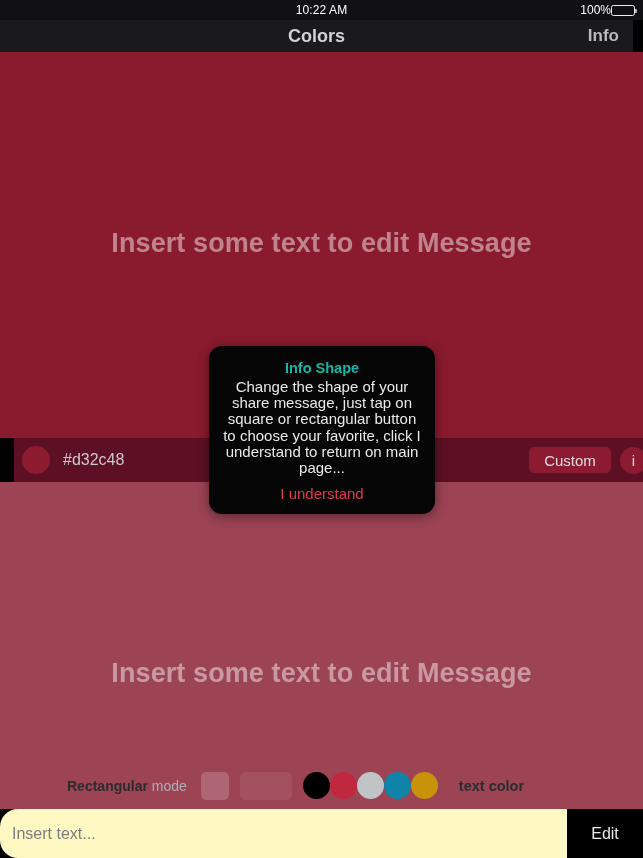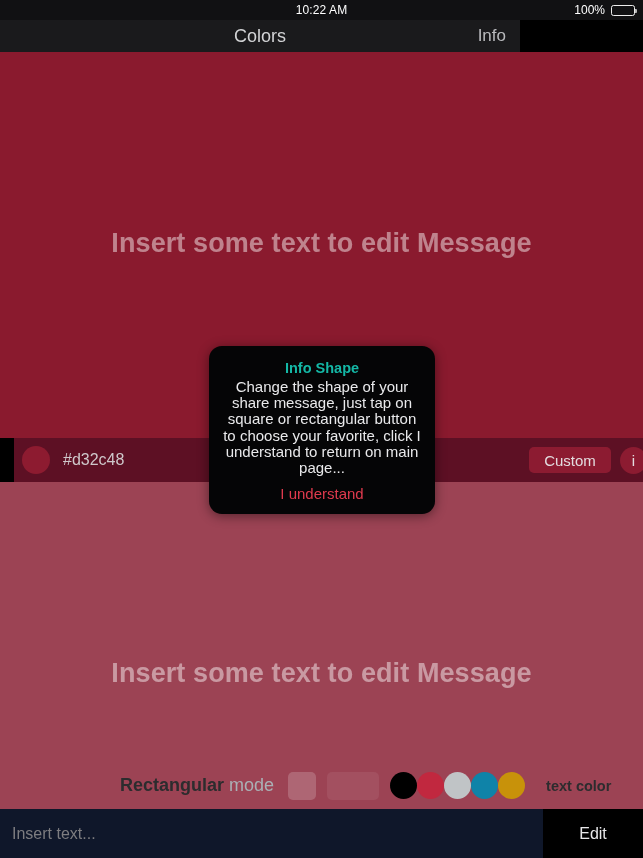--- a/index.html
+++ b/index.html
@@ -47,21 +47,21 @@
     left: 0; right: 0;
     text-align: center;
     font-size: 12px;
     letter-spacing: 0.1px;
   }
   .status-right {
     position: absolute;
     right: 8px;
     display: flex;
     align-items: center;
-    gap: 6px;
+    gap: 0;
     font-size: 12px;
   }
   .wifi-icon { display:block; }
   .battery {
     width: 24px;
     height: 11px;
     border: 1px solid rgba(255,255,255,0.92);
     border-radius: 2.5px;
     position: relative;
     box-sizing: border-box;
@@ -81,26 +81,27 @@
     width: 100%;
     height: 100%;
     background: #ffffff;
     border-radius: 1px;
   }
 
   
   .nav-bar {
     position: absolute;
     top: 20px; left: 0;
-    width: 520px;
+    width: 633px;
     height: 32px;
     background: #1a1a1c;
     display: flex;
     align-items: center;
     justify-content: center;
+    font-weight: bold;
   }
   .nav-title {
     color: #d2d3d5;
     font-size: 18px;
   }
   .nav-right-btn {
     position: absolute;
     right: 14px;
     color: #b9babd;
     font-size: 17px;
@@ -186,22 +187,22 @@
   .tool-row {
     position: absolute;
     top: 762px; left: 0;
     width: 643px;
     height: 47px;
     display: flex;
     align-items: center;
     background: transparent;
   }
   .mode-label {
-    margin-left: 120px;
-    font-size: 18px;
+    margin-left: 67px;
+    font-size: 14px;
     color: #aab0b5;
     white-space: nowrap;
   }
   .mode-label b {
     color: #2c2c2e;
     font-weight: 700;
   }
   .shape-square {
     width: 28px;
     height: 28px;
@@ -249,36 +250,37 @@
     color: #2c2c2e;
     white-space: nowrap;
   }
 
   
   .input-bar {
     position: absolute;
     top: 809px; left: 0;
     width: 643px;
     height: 49px;
-    background: #0f172a;
-    display: flex;
-    align-items: center;
+    background: #fef9c3;
+    display: flex;
+    align-items: center;
+    border-radius: 18px;
   }
   .text-input {
     flex: 1;
     height: 49px;
     display: flex;
     align-items: center;
     padding-left: 12px;
     color: #7d7d80;
     font-size: 16px;
     box-sizing: border-box;
   }
   .edit-btn {
-    width: 100px;
+    width: 76px;
     height: 49px;
     background: #000000;
     color: #e8e8ea;
     font-size: 16px;
     display: flex;
     align-items: center;
     justify-content: center;
     flex: none;
   }
 

